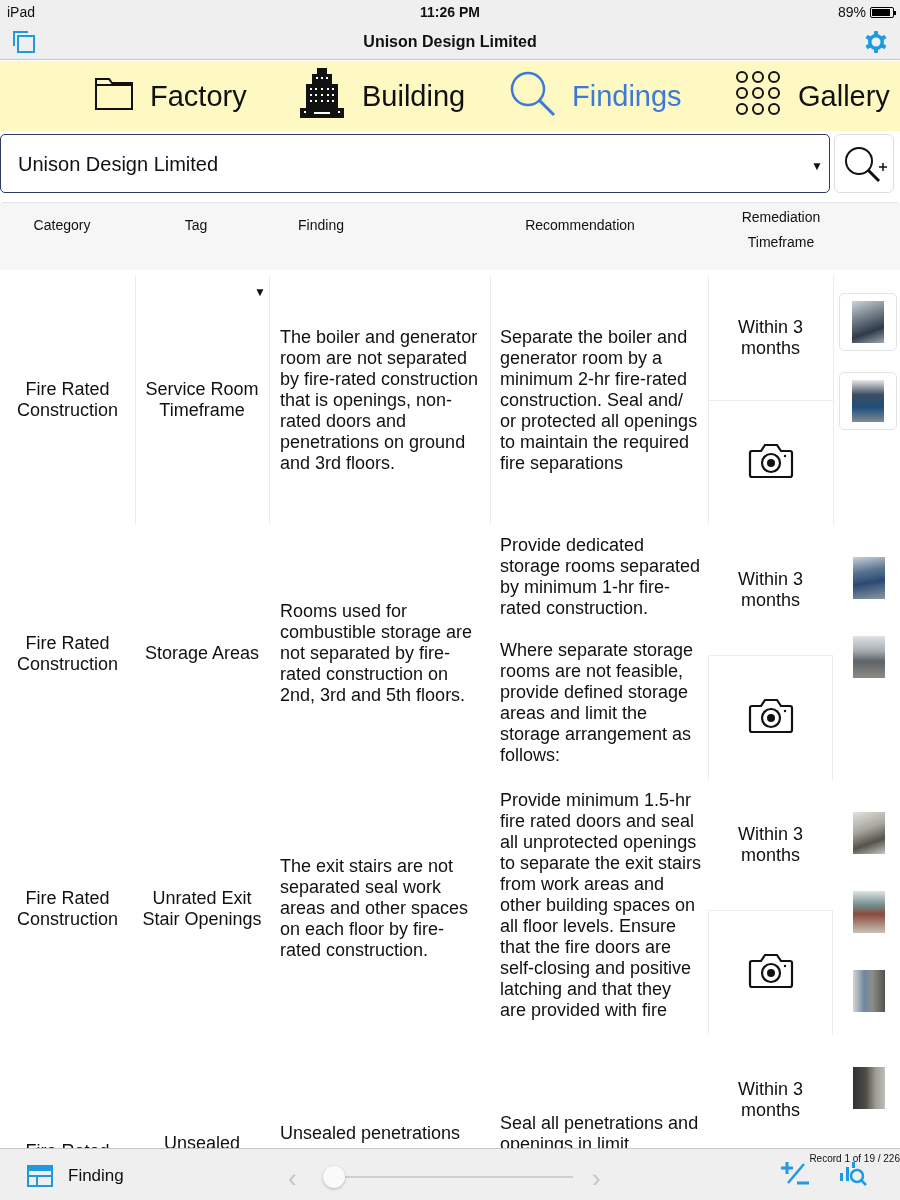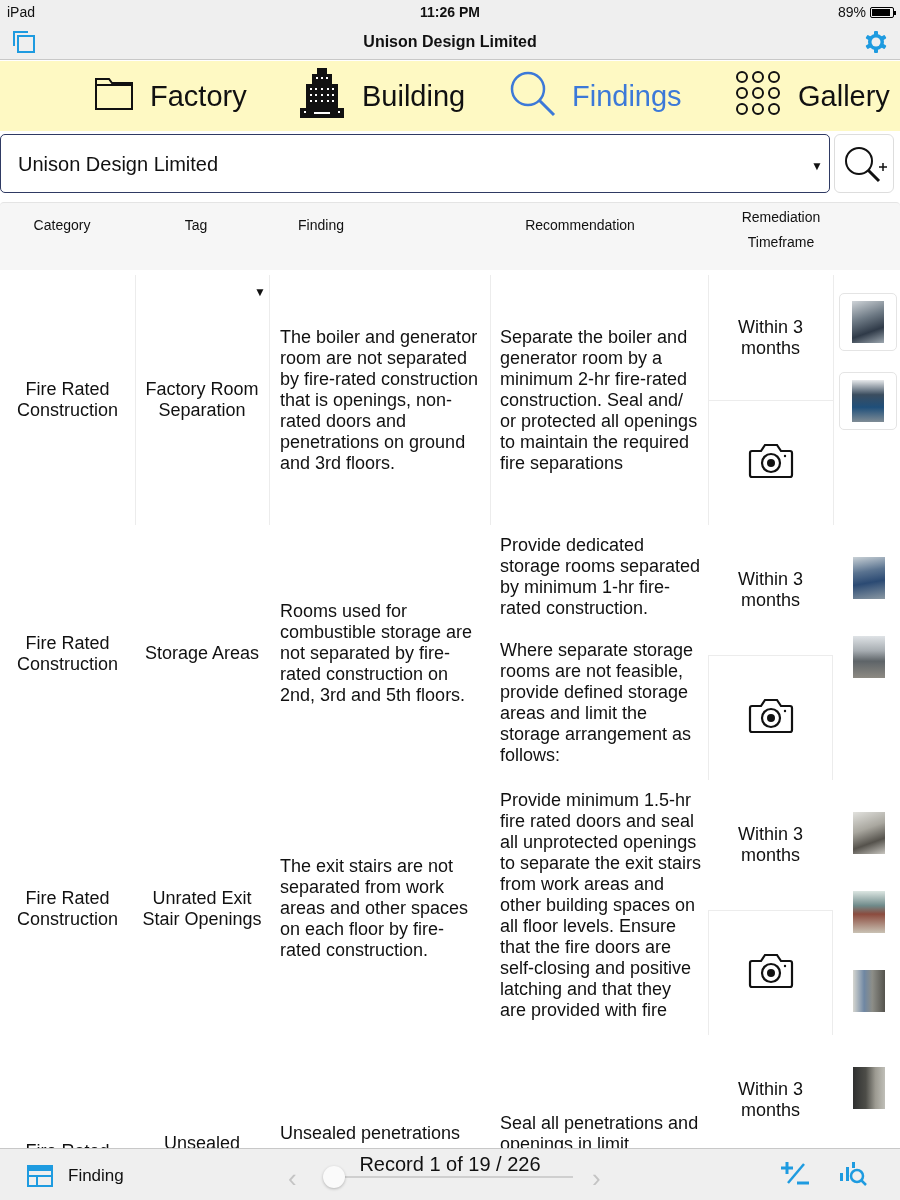--- a/index.html
+++ b/index.html
@@ -45,21 +45,21 @@
   .cam-box { position: absolute; left: 708px; width: 125px; top: 125px; bottom: 0; display: flex; align-items: center; justify-content: center; border-top: 1px solid #ececec; border-left: 1px solid #ececec; border-right: 1px solid #ececec; }
   .thumb-frame { position: absolute; left: 839px; width: 58px; height: 58px; border: 1px solid #e4e4e4; border-radius: 5px; background: #fff; display: flex; align-items: center; justify-content: center; }
   .thumb { position: absolute; width: 32px; height: 42px; }
   .row-caret { position: absolute; left: 254px; top: 10px; font-size: 12px; }
   .fade { position: absolute; left: 490px; width: 218px; bottom: 0; height: 10px; background: linear-gradient(to bottom, rgba(255,255,255,0), #fff); }
 
   
   .toolbar { position: absolute; left: 0; top: 1148px; width: 900px; height: 52px; background: #efefef; border-top: 1px solid #c8c8c8; }
   .tb-layout-icon { position: absolute; left: 27px; top: 16px; }
   .tb-layout-label { position: absolute; left: 68px; top: 17px; font-size: 17px; }
-  .tb-record { position: absolute; left: 0; width: 900px; top: 4px; text-align: center; font-size: 20px; }
+  .tb-record { position: absolute; left: 0; width: 900px; top: 4px; text-align: right; font-size: 10px; }
   .tb-prev { position: absolute; left: 288px; top: 14px; font-size: 26px; color: #c4c4c4; }
   .tb-next { position: absolute; left: 592px; top: 14px; font-size: 26px; color: #c4c4c4; }
   .slider-track { position: absolute; left: 330px; top: 27px; width: 243px; height: 2px; background: #cfcfcf; }
   .slider-thumb { position: absolute; left: 323px; top: 17px; width: 22px; height: 22px; border-radius: 50%; background: #fafafa; box-shadow: 0 1px 3px rgba(0,0,0,0.25); }
   .tb-plusminus { position: absolute; left: 780px; top: 12px; }
   .tb-chartsearch { position: absolute; left: 838px; top: 12px; }
 </style>
 </head>
 <body>
 
@@ -185,21 +185,21 @@
   <div class="th" style="left:712px;width:138px;top:2px">Remediation Timeframe</div>
 </div>
 
 <div class="row" style="top:275px;height:250px">
   <div class="vline" style="left:135px"></div>
     <div class="vline" style="left:269px"></div>
     <div class="vline" style="left:490px"></div>
     <div class="vline" style="left:708px"></div>
     <div class="vline" style="left:833px"></div>
   <div class="cell c-cat">Fire Rated Construction</div>
-  <div class="cell c-tag">Factory Room Separation</div>
+  <div class="cell c-tag">Service Room Timeframe</div>
   <span class="row-caret">▼</span>
   <div class="cell c-find">The boiler and generator room are not separated by fire-rated construction that is openings, non-rated doors and penetrations on ground and 3rd floors.</div>
   <div class="cell c-rec">Separate the boiler and generator room by a minimum 2-hr fire-rated construction.  Seal and/ or protected all openings to maintain the required fire separations</div>
   <div class="c-time">Within 3 months</div>
   <div class="cam-box" style="border-left:none;border-right:none">
     <span><svg width="46" height="36" viewBox="0 0 46 36">
           <path d="M4 8 H13 L17 2 H29 L33 8 H42 Q44 8 44 10 V32 Q44 34 42 34 H4 Q2 34 2 32 V10 Q2 8 4 8 Z" fill="none" stroke="#111" stroke-width="2.2"></path>
           <circle cx="23" cy="20" r="9" fill="none" stroke="#111" stroke-width="2.2"></circle>
           <circle cx="23" cy="20" r="4" fill="#111"></circle>
           <circle cx="37" cy="13" r="1.2" fill="#111"></circle>
@@ -230,21 +230,21 @@
           <circle cx="37" cy="13" r="1.2" fill="#111"></circle>
         </svg></span>
   </div>
   <div class="thumb" style="left:853px;top:30px;background:linear-gradient(170deg,#c9d1d6 0%,#5a7390 35%,#2b4a73 60%,#8a98a3 100%)"></div>
   <div class="thumb" style="left:853px;top:109px;background:linear-gradient(180deg,#dfe3e6 0%,#a7adb2 35%,#5e6468 60%,#8d8a83 100%)"></div>
 </div>
 
 <div class="row" style="top:782px;height:253px">
   <div class="cell c-cat">Fire Rated Construction</div>
   <div class="cell c-tag">Unrated Exit Stair Openings</div>
-  <div class="cell c-find">The exit stairs are not separated from work areas and other spaces on each floor by fire-rated construction.</div>
+  <div class="cell c-find">The exit stairs are not separated seal work areas and other spaces on each floor by fire-rated construction.</div>
   <div class="cell c-rec" style="align-items:flex-start;padding-top:8px">Provide minimum 1.5-hr fire rated doors and seal all unprotected openings to separate the exit stairs from work areas and other building spaces on all floor levels.  Ensure that the fire doors are self-closing and positive latching and that they are provided with fire</div>
   <div class="fade"></div>
   <div class="c-time">Within 3 months</div>
   <div class="cam-box" style="top:128px">
     <span><svg width="46" height="36" viewBox="0 0 46 36">
           <path d="M4 8 H13 L17 2 H29 L33 8 H42 Q44 8 44 10 V32 Q44 34 42 34 H4 Q2 34 2 32 V10 Q2 8 4 8 Z" fill="none" stroke="#111" stroke-width="2.2"></path>
           <circle cx="23" cy="20" r="9" fill="none" stroke="#111" stroke-width="2.2"></circle>
           <circle cx="23" cy="20" r="4" fill="#111"></circle>
           <circle cx="37" cy="13" r="1.2" fill="#111"></circle>
         </svg></span>

